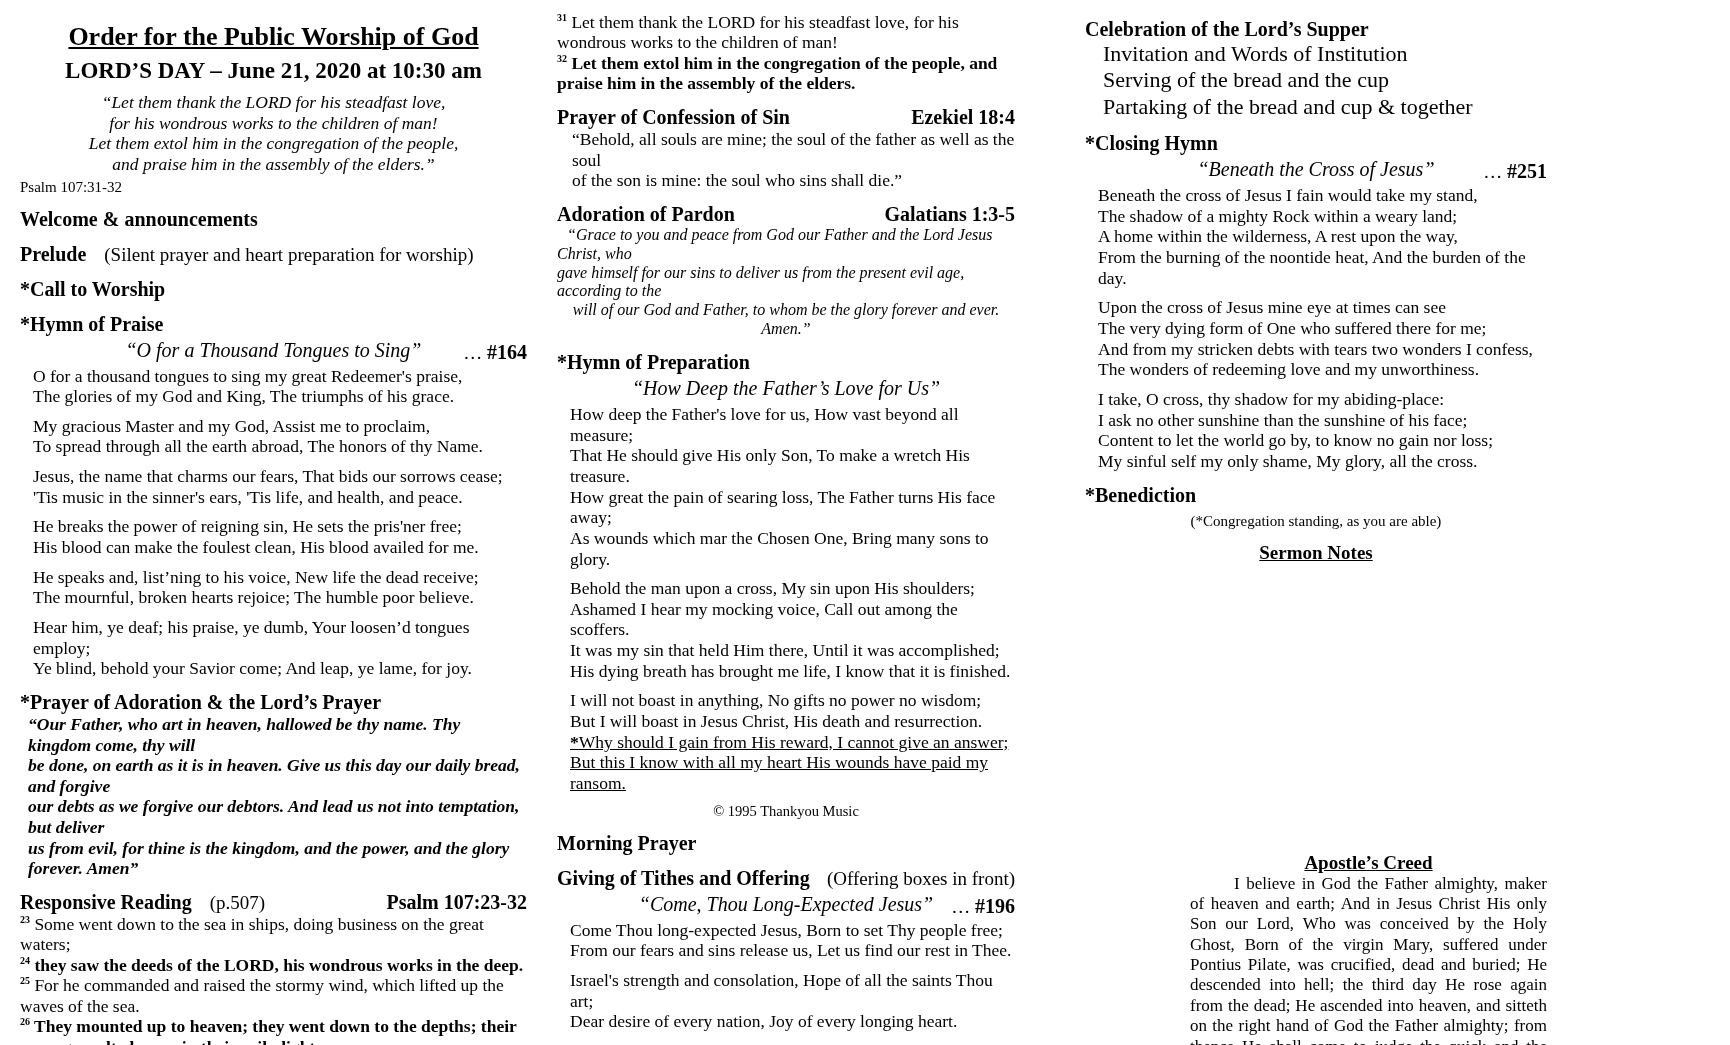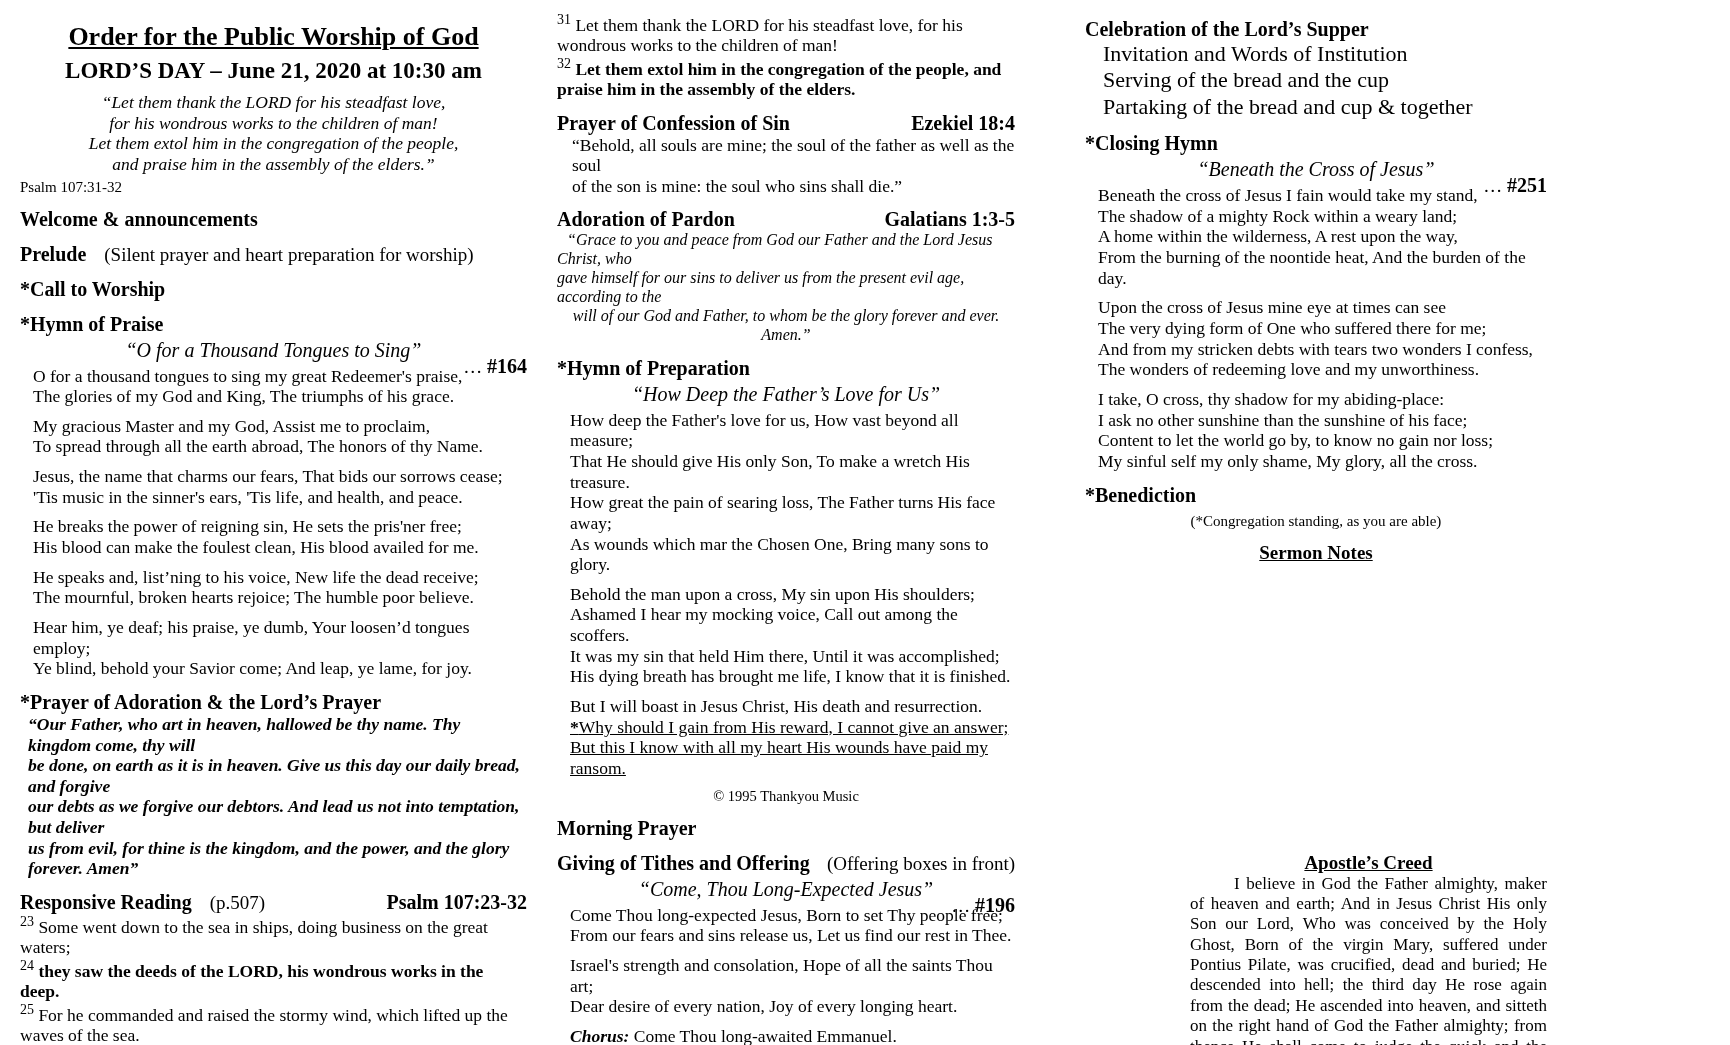--- a/index.html
+++ b/index.html
@@ -25,31 +25,31 @@
   .epigraph { text-align:center; font-style:italic; font-size:19.5px; line-height:1.13; }
   .epigraph-ref { font-size:15px; margin:4px 0 12px 0; }
 
   .h1row { display:flex; justify-content:space-between; align-items:baseline; margin-top:12px; }
   .h1 { font-size:20px; font-weight:bold; }
   .ref { font-size:20px; font-weight:bold; }
   .pageno { font-size:19px; font-weight:normal; margin-left:18px; }
   .note { font-size:19px; font-weight:normal; }
 
   .titlerow { position:relative; text-align:center; font-size:20px; font-style:italic; margin:3px 0 4px 0; }
-  .hymn-no { position:absolute; right:0; top:16px; font-style:normal; font-size:19px;text-align:right; }
+  .hymn-no { position:absolute; right:0; top:2px; font-style:normal; font-size:19px;text-align:right; }
   .hymn-no .num { font-weight:bold; font-size:20px; }
 
   .stanzas { margin-left:13px; }
   .stanza { margin-bottom:9px; }
   .line { font-size:17.5px; line-height:1.18; }
 
   .verses { font-size:17.5px; line-height:1.17; }
   .verse { margin:0; }
   .verse.vb { font-weight:bold; }
-  .verse sup { font-size:14px; font-weight:normal; }
+  .verse sup { font-size:10px; font-weight:bold; }
 
   .prayer-italic { margin-left:8px; font-size:15.5px; font-weight:bold; font-style:italic; line-height:1.22; }
   .quote-plain { margin-left:15px; font-size:18px; line-height:1.18; }
   .quote-italic { font-style:italic; font-size:16px; line-height:1.2; }
   .quote-italic .line { font-size:16px; }
   .quote-italic .line.ind { text-indent:10px; }
   .line.c { text-align:center; }
 
   .copyright { text-align:center; font-size:14.5px; margin:2px 0 4px 0; }
   .supper-items { margin-left:18px; }
@@ -185,20 +185,21 @@
         <div class="line">How great the pain of searing loss, The Father turns His face away;</div>
         <div class="line">As wounds which mar the Chosen One, Bring many sons to glory.</div>
       </div>
       <div class="stanza">
         <div class="line">Behold the man upon a cross, My sin upon His shoulders;</div>
         <div class="line">Ashamed I hear my mocking voice, Call out among the scoffers.</div>
         <div class="line">It was my sin that held Him there, Until it was accomplished;</div>
         <div class="line">His dying breath has brought me life, I know that it is finished.</div>
       </div>
       <div class="stanza">
+        <div class="line">I will not boast in anything, No gifts no power no wisdom;</div>
         <div class="line">But I will boast in Jesus Christ,  His death and resurrection.</div>
         <div class="line u"><span class="b">*</span>Why should I gain from His reward, I cannot give an answer;</div>
         <div class="line u">But this I know with all my heart His wounds have paid my ransom.</div>
       </div>
     </div>
   <div class="copyright">© 1995 Thankyou Music</div>
 
   <div class="h1row">
     <span class="h1">Morning Prayer</span>
   </div>

